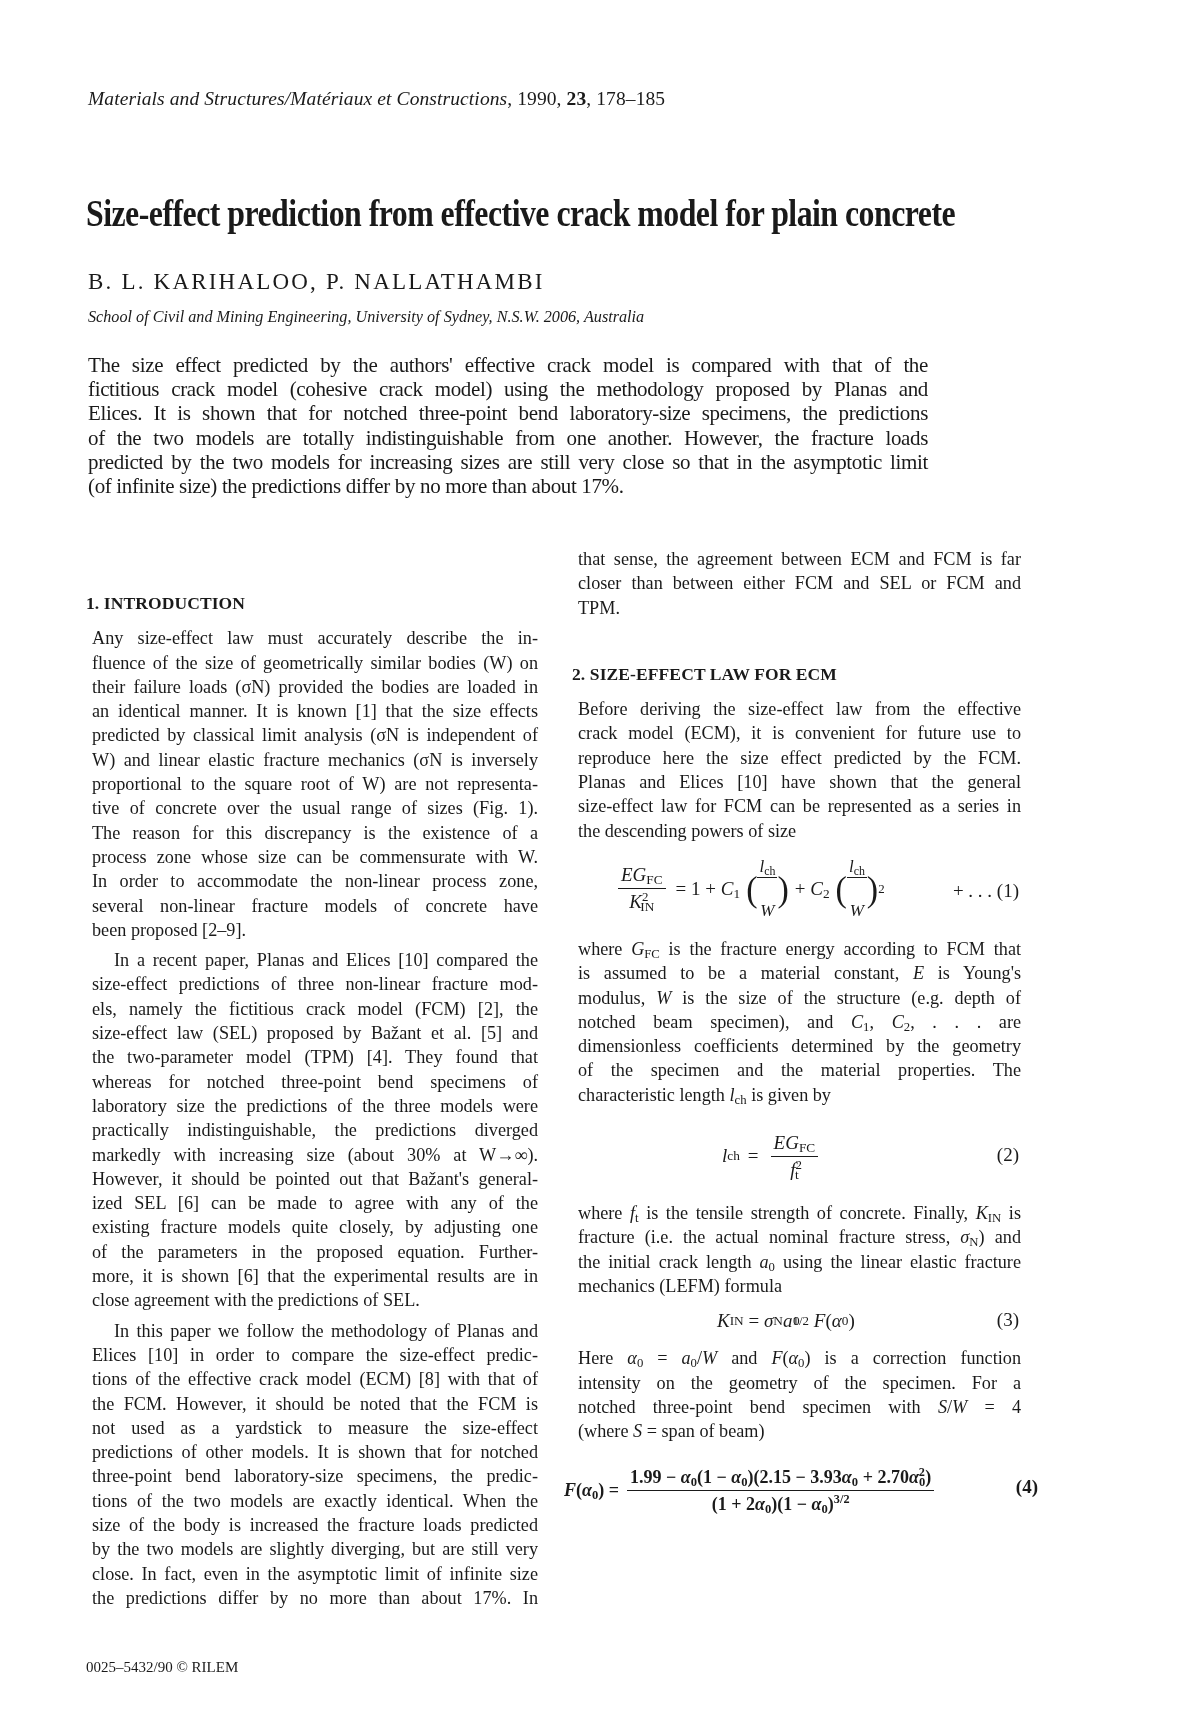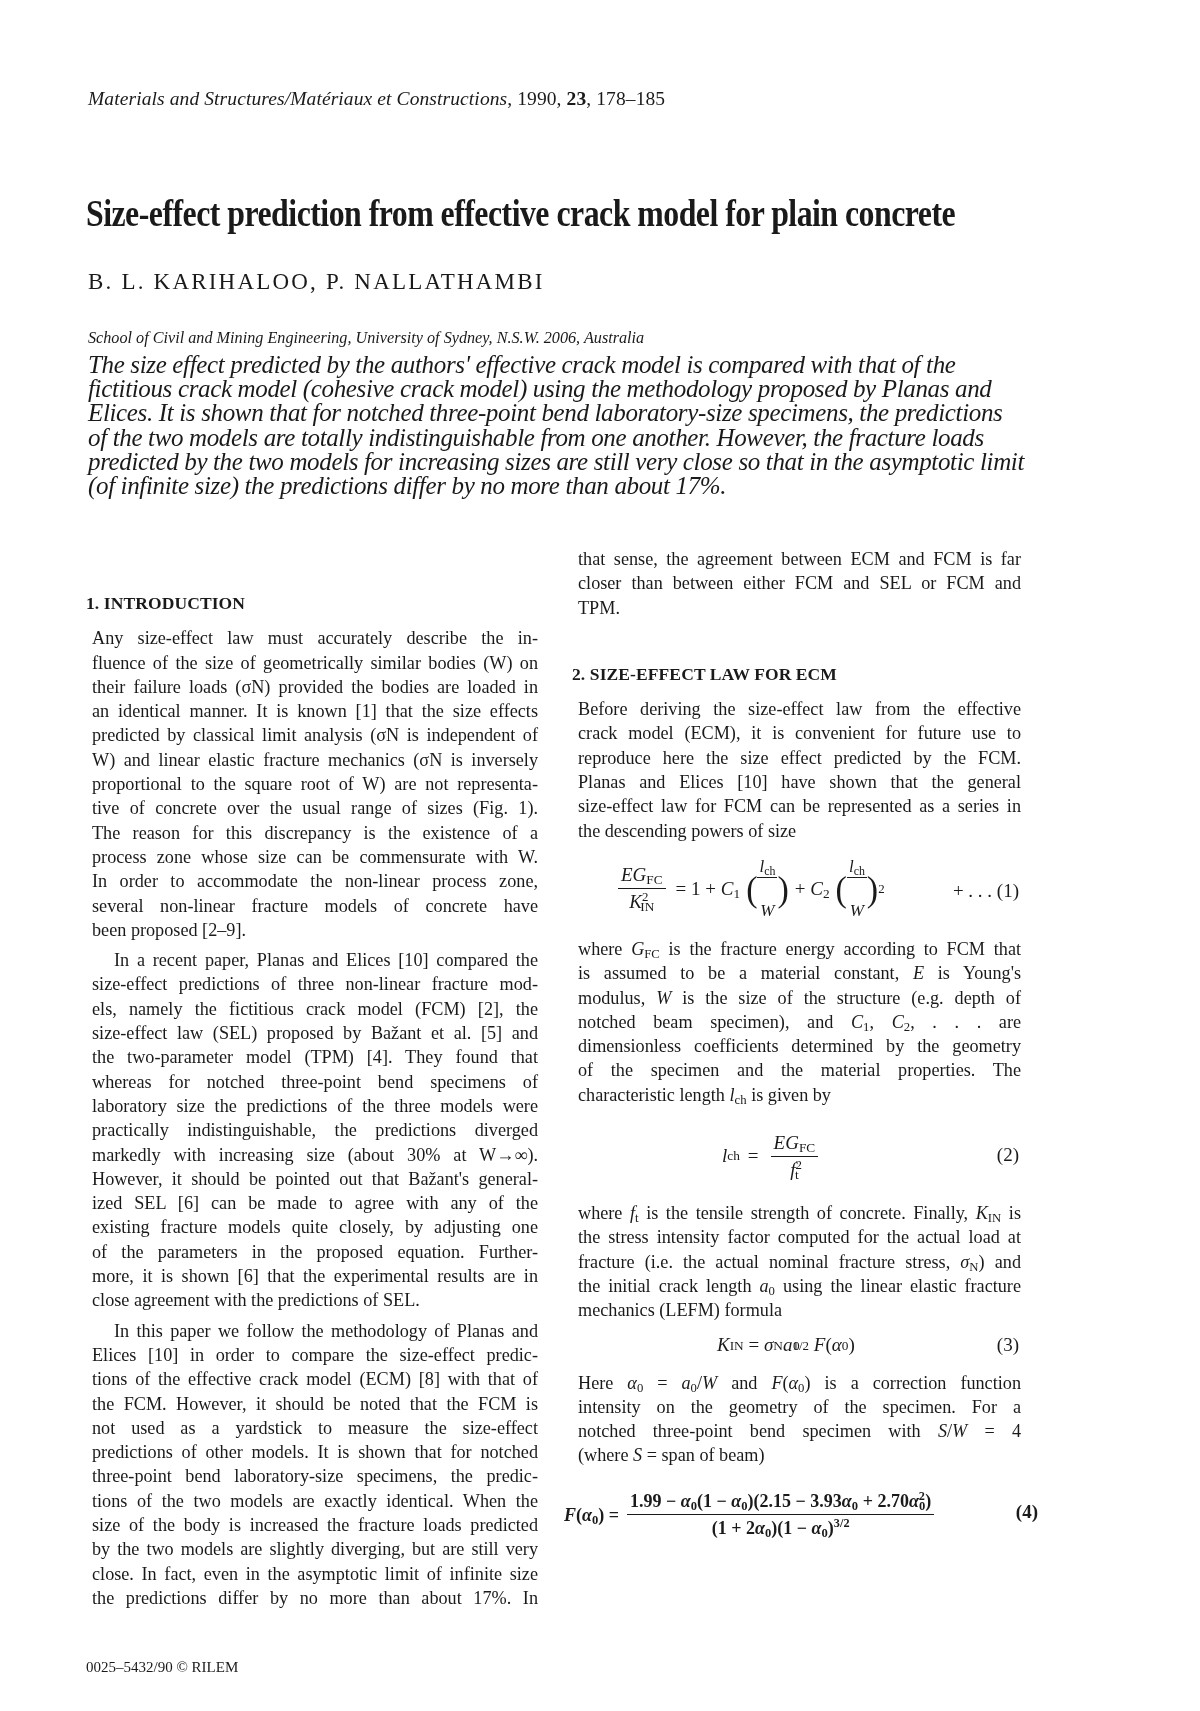--- a/index.html
+++ b/index.html
@@ -2,22 +2,22 @@
 <html><head>
 <meta charset="utf-8">
 <style>
   html, body { margin: 0; padding: 0; background: #ffffff; }
   body { width: 1200px; height: 1711px; position: relative; overflow: hidden; color: #1a1a1a; font-family: "Liberation Serif", "DejaVu Serif", serif; }
   .journal { position: absolute; left: 88px; top: 88px; font-size: 19.5px; font-style: italic; letter-spacing: 0.1px; }
   .journal .norm { font-style: normal; }
   .journal b { font-style: normal; font-weight: bold; }
   .title { position: absolute; left: 86px; top: 192px; font-size: 37px; font-weight: bold; letter-spacing: -0.6px; transform: scaleX(0.86); transform-origin: left top; white-space: nowrap; }
   .authors { position: absolute; left: 88px; top: 269px; font-size: 23px; letter-spacing: 2.2px; }
-  .affil { position: absolute; left: 88px; top: 308px; font-size: 16.2px; font-style: italic; margin-top: 21px; }
-  .abstract { position: absolute; left: 88px; top: 353px; width: 840px; font-size: 25px; font-style: italic; line-height: 24.2px; letter-spacing: -0.35px; }
+  .affil { position: absolute; left: 88px; top: 308px; font-size: 16.2px; font-style: italic; }
+  .abstract { position: absolute; left: 88px; top: 353px; width: 840px; font-size: 21px; line-height: 24.2px; letter-spacing: -0.35px; }
   .abstract .ln { display: block; white-space: nowrap; }
   .col { position: absolute; font-size: 18.2px; line-height: 24.3px; }
   .col-left { left: 86px; top: 591px; width: 458px; }
   .col-right { left: 624px; top: 591px; width: 460px; }
   .h1 { font-weight: bold; font-size: 17.5px; margin: 0 0 11px 0; letter-spacing: 0.1px; }
   .p { text-align: justify; margin: 6px; }
   .ln { display: block; text-align: justify; text-align-last: justify; white-space: nowrap; }
   .ln.last { text-align-last: left; }
   .ln.indent { padding-left: 22px; }
   .it { font-style: italic; }
@@ -167,21 +167,20 @@
       <span class="frac">
         <span class="n"><span class="it">EG</span><sub>FC</sub></span>
         <span class="d"><span class="it">f</span><sup>2</sup><sub style="margin-left:-7px">t</sub></span>
       </span>
     </div>
     <span class="num" style="top:24px;">(2)</span>
   </div>
 
   <div class="p">
     <span class="ln">where <span class="it">f</span><sub>t</sub> is the tensile strength of concrete. Finally, <span class="it">K</span><sub>IN</sub> is</span>
-    <span class="ln">the stress intensity factor computed for the actual load at</span>
     <span class="ln">fracture (i.e. the actual nominal fracture stress, <span class="it">σ</span><sub>N</sub>) and</span>
     <span class="ln">the initial crack length <span class="it">a</span><sub>0</sub> using the linear elastic fracture</span>
     <span class="ln last">mechanics (LEFM) formula</span>
   </div>
 
   <div class="eq" style="height:34px; margin:6px 0 8px 0;">
     <div class="body" style="left:145px; height:34px;">
       <span class="it">K</span><sub>IN</sub>&nbsp;=&nbsp;<span class="it">σ</span><sub>N</sub><span class="it">a</span><sup>1/2</sup><sub style="margin-left:-16px">0</sub>&nbsp;&nbsp;&nbsp;<span class="it">F</span>(<span class="it">α</span><sub>0</sub>)
     </div>
     <span class="num" style="top:4px;">(3)</span>

